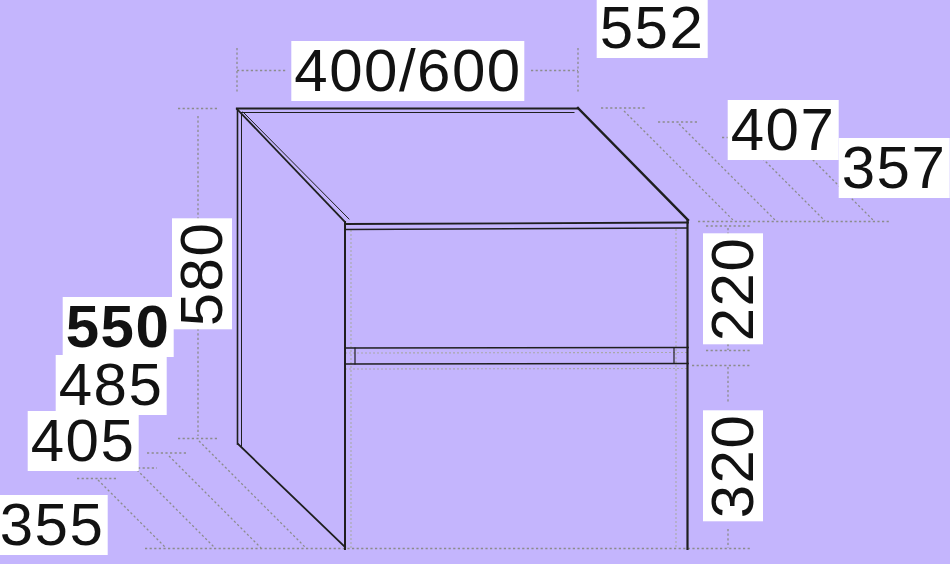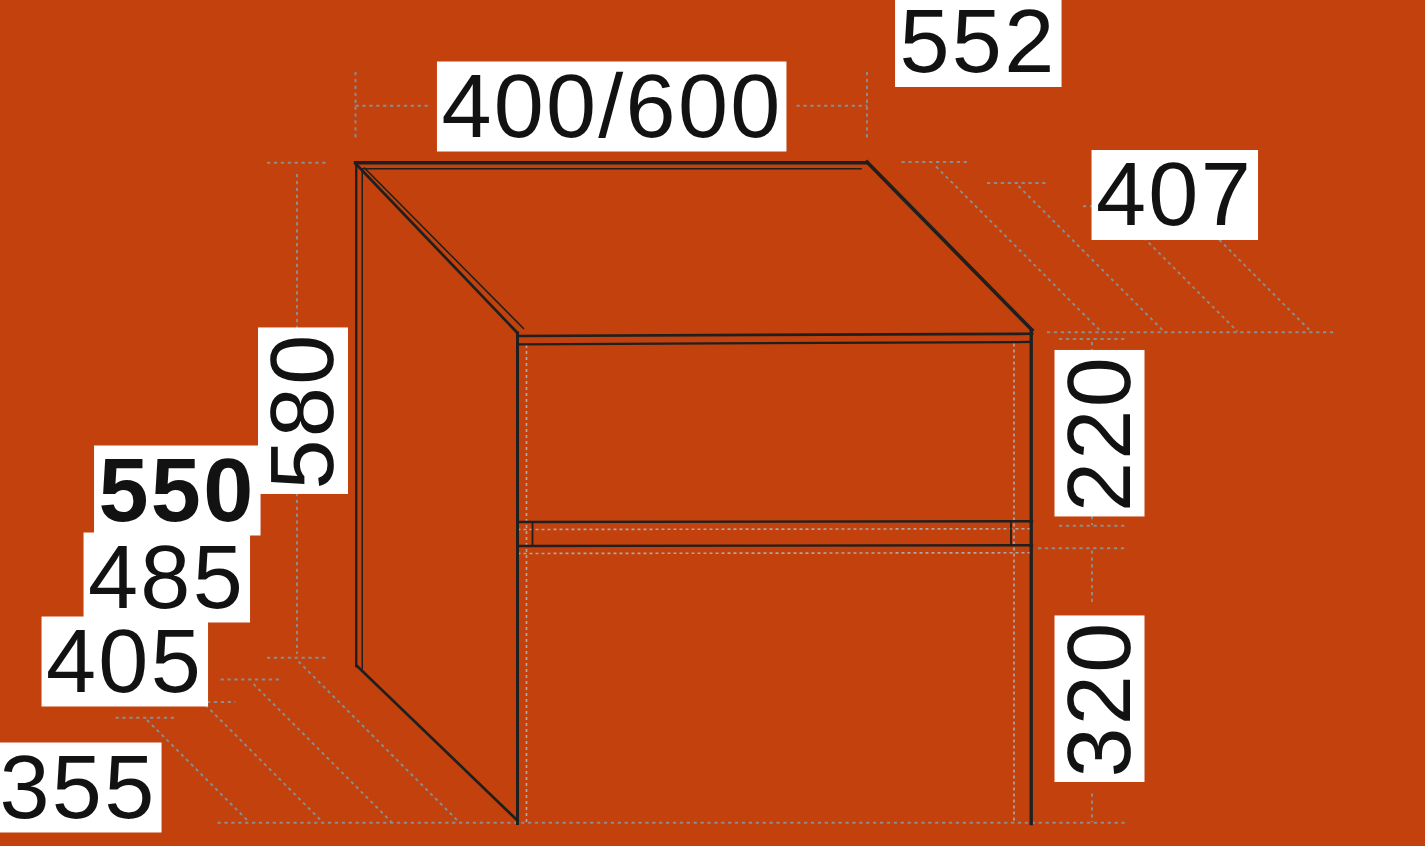--- a/index.html
+++ b/index.html
@@ -1,19 +1,19 @@
 <!DOCTYPE html>
 <html><head>
 <meta charset="utf-8">
 <style>
   html,body{margin:0;padding:0;background:#ffffff;}
   #stage{
     position:relative;
     width:950px;height:564px;
-    background:#c2410c;
+    background:#c4b5fd;
     overflow:hidden;
     font-family:"Liberation Sans", sans-serif;
   }
   #drawing-svg{position:absolute;left:0;top:0;}
   .dim-label{
     position:absolute;
     transform:translate(-50%,-50%);
     font-size:60px;
     font-weight:400;
     letter-spacing:1.5px;
@@ -138,20 +138,21 @@
         <path d="M355,348 V364" stroke-width="1.2"></path>
         <path d="M674,347.5 V363.5" stroke-width="1.2"></path>
       </g>
     </g>
   </svg>
 
   <div class="dim-label pos-width">400/600</div>
 
   <div class="dim-label pos-d552">552</div>
   <div class="dim-label pos-d407">407</div>
+  <div class="dim-label pos-d357">357</div>
 
   <div class="dim-label vertical pos-h580">580</div>
 
   <div class="dim-label pos-h550">550</div>
   <div class="dim-label pos-h485">485</div>
   <div class="dim-label pos-h405">405</div>
   <div class="dim-label pos-h355">355</div>
 
   <div class="dim-label vertical pos-t220">220</div>
   <div class="dim-label vertical pos-t320">320</div>

